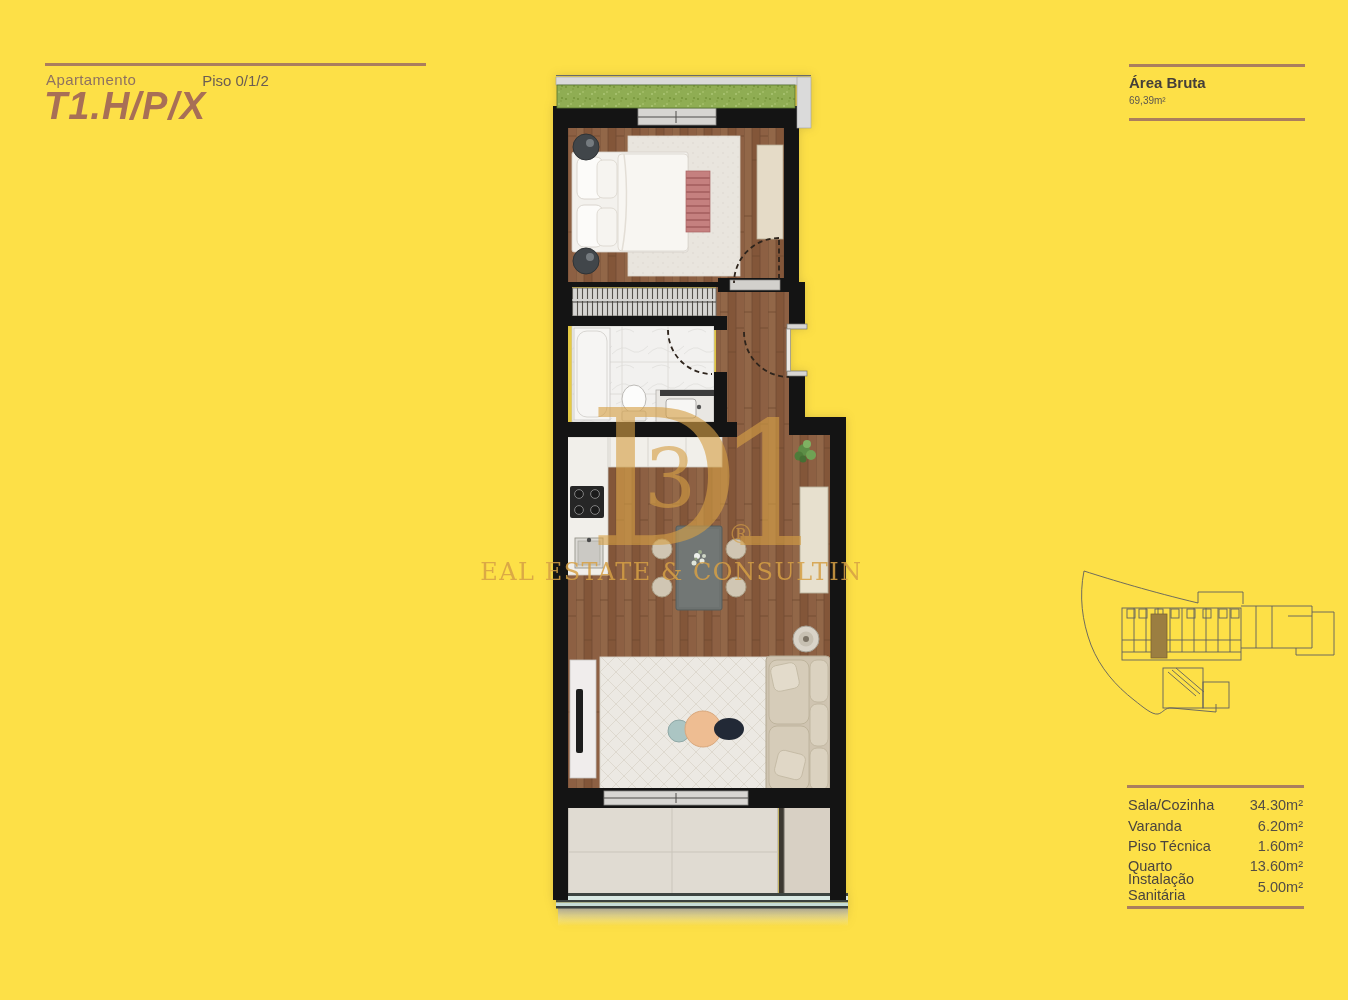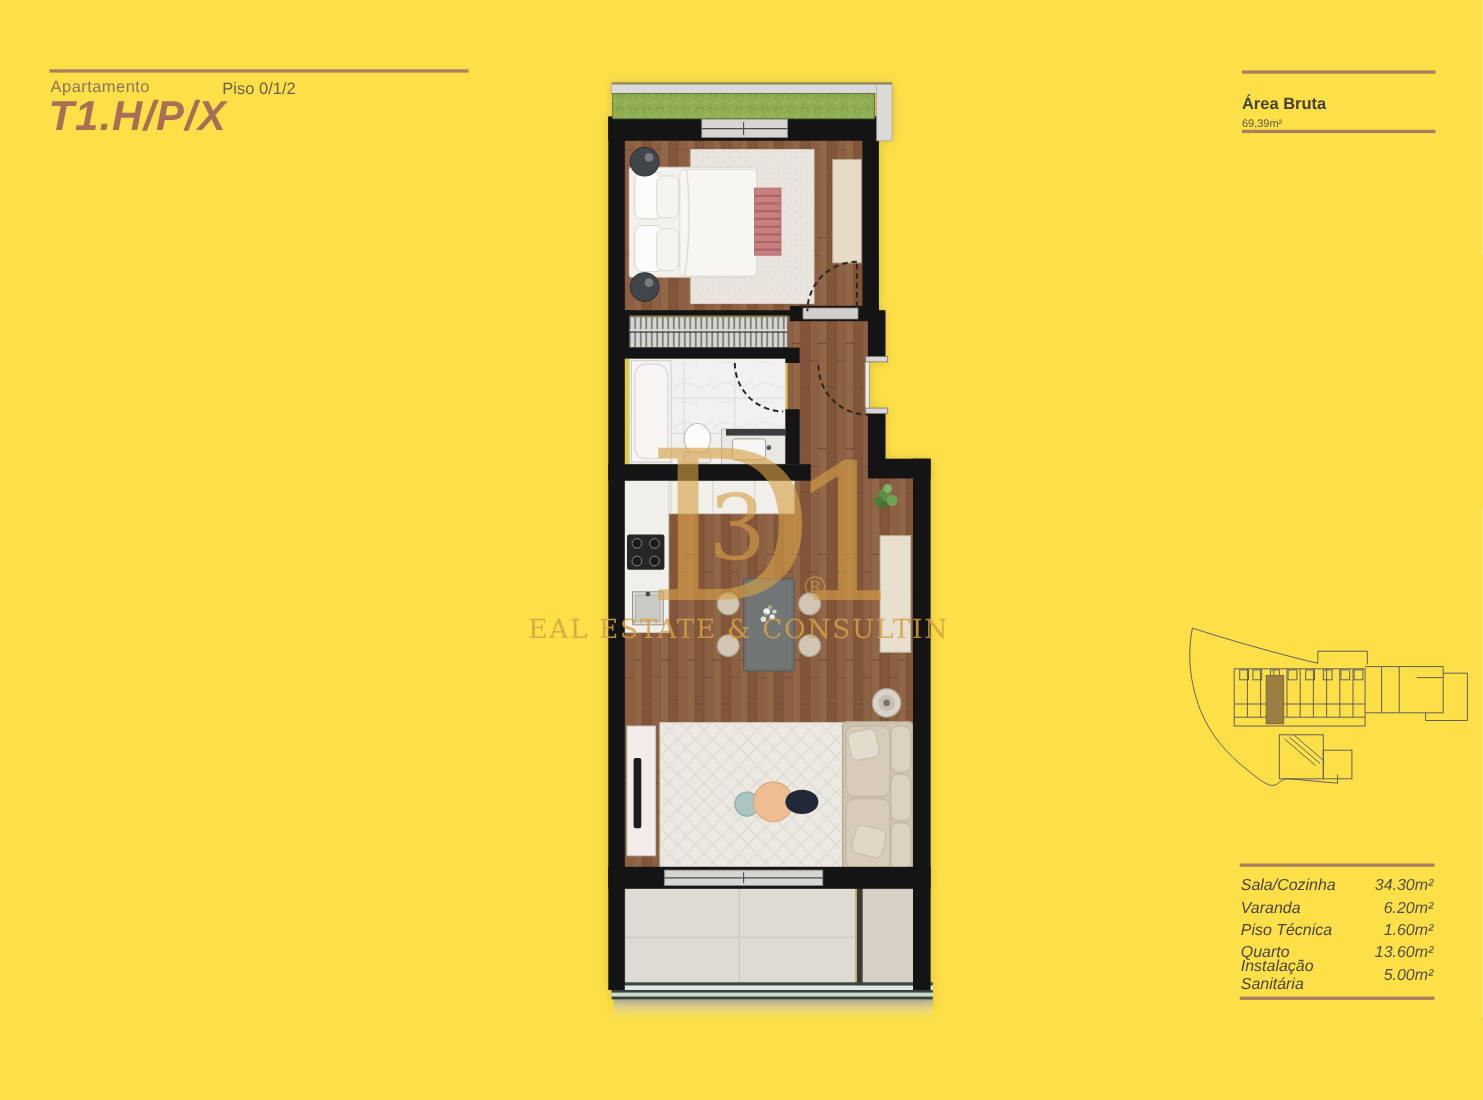--- a/index.html
+++ b/index.html
@@ -2,27 +2,27 @@
 <html><head>
 <meta charset="utf-8">
 <style>
   html,body{margin:0;padding:0;background:#fff;}
   .page{position:relative;width:1348px;height:1000px;background:#fde047;overflow:hidden;
         font-family:"Liberation Sans",sans-serif;}
   .hline{position:absolute;height:3px;background:#ab7e5d;}
   .apt-label{position:absolute;left:46px;top:71px;font-size:15px;color:#8f7260;letter-spacing:.4px;}
   .apt-title{position:absolute;left:44px;top:85px;font-size:38px;font-weight:bold;color:#a86f56;letter-spacing:1px;font-style:italic;}
   .piso{position:absolute;left:45px;top:72px;width:381px;text-align:center;font-size:15px;color:#6b5d53;}
-  .gross{position:absolute;left:1129px;top:86px;width:176px;}
+  .gross{position:absolute;left:1129px;top:74px;width:176px;}
   .gross .glabel{font-size:15px;font-weight:bold;color:#443f39;}
   .gross .gvalue{font-size:10px;color:#5c564f;margin-top:4px;}
   .areas-table{position:absolute;left:1127px;top:785px;width:177px;}
   .tline{height:3px;background:#ab7e5d;}
   .rows{padding:7px 1px 9px 1px;}
-  .row{display:flex;justify-content:space-between;align-items:center;height:20.4px;font-size:14.5px;color:#4a443e;font-style:italic;}
+  .row{display:flex;justify-content:space-between;align-items:center;height:20.4px;font-size:14.5px;color:#4a443e;}
   .row .val{color:#534d46;margin-left:24px;}
   svg text{font-family:"DejaVu Serif",serif;}
   .plan-svg{position:absolute;left:545px;top:60px;filter:drop-shadow(0 0 5px rgba(60,50,40,.18));}
   .wm-svg{position:absolute;left:480px;top:390px;pointer-events:none;}
   .map-svg{position:absolute;left:1070px;top:552px;}
 </style>
 </head>
 <body>
 
 <div class="page">

